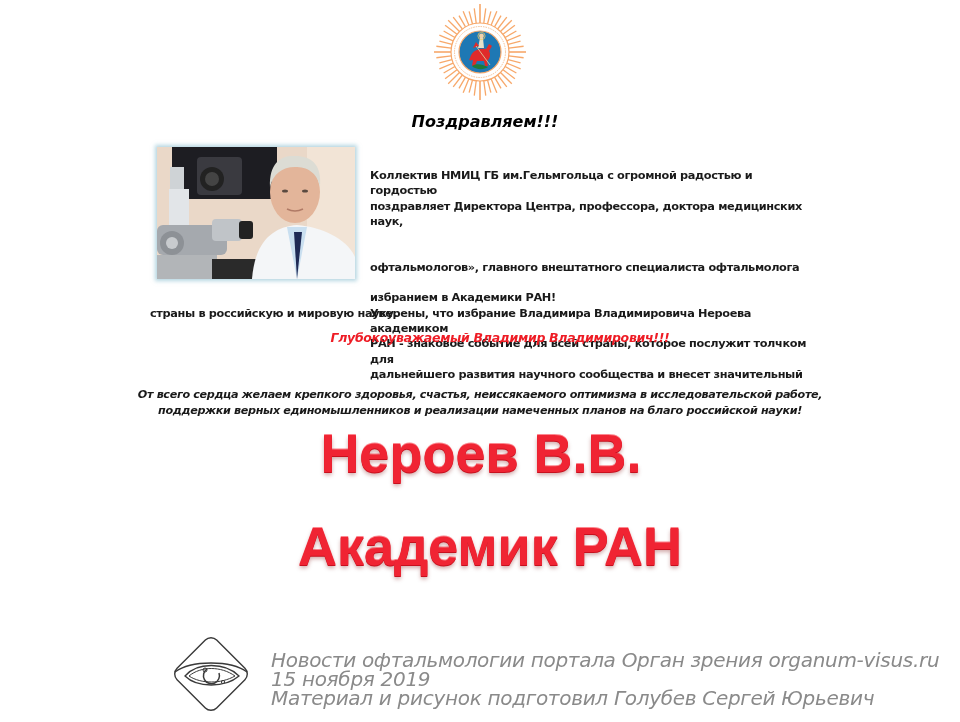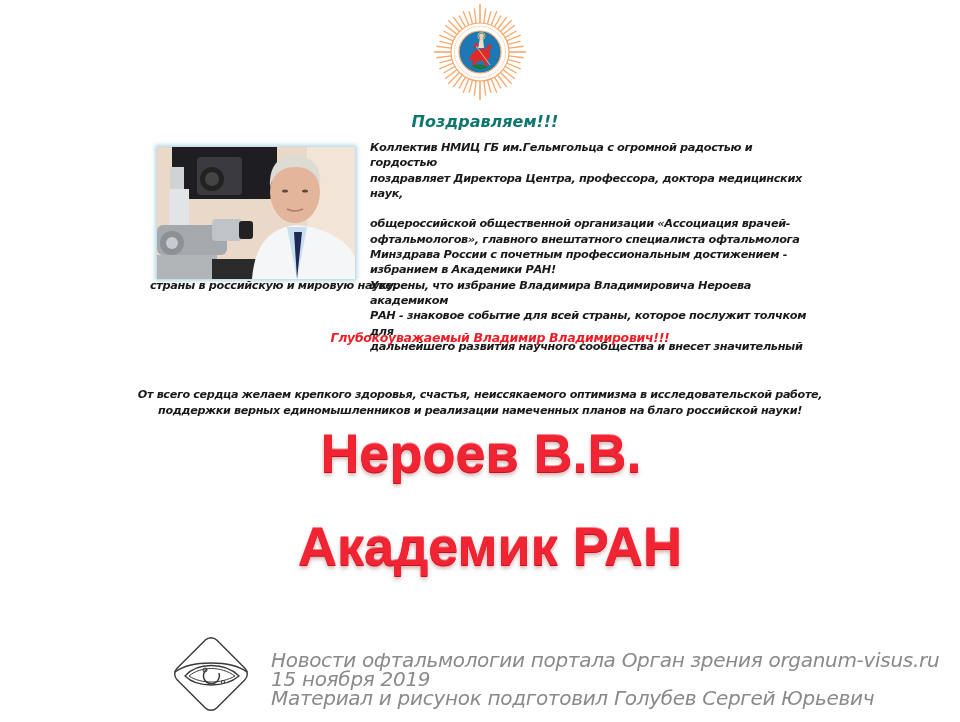--- a/index.html
+++ b/index.html
@@ -20,46 +20,45 @@
       top: 2px;
       width: 94px;
       height: 100px;
     }
     .title-congrats {
       position: absolute;
       left: 0;
       width: 960px;
       top: 112px;
       text-align: center;
-      color: #0f766e;
+      color: #000000;
       font-style: italic;
       font-weight: bold;
       font-size: 16px;
       font-family: "DejaVu Sans", sans-serif;
       padding-left: 10px;
       box-sizing: border-box;
     }
     .photo {
       position: absolute;
       left: 157px;
       top: 147px;
       width: 198px;
       height: 132px;
       box-shadow: 0 0 4px 2px rgba(120,180,200,0.55);
       overflow: hidden;
       background: #e9d9cc;
     }
     .intro {
       position: absolute;
       left: 370px;
-      top: 140px;
+      top: 168px;
       width: 450px;
       font-size: 11.3px;
       line-height: 15.3px;
-      font-style: italic;
       font-weight: bold;
       color: #1a1a1a;
       font-family: "DejaVu Sans", sans-serif;
       letter-spacing: -0.35px;
     }
     .intro p { margin: 0; }
     .intro .tail {
       position: absolute;
       left: -220px;
       top: 138px;
@@ -230,23 +229,23 @@
     <ellipse cx="148" cy="44" rx="3" ry="1.6" fill="#5a4a40"></ellipse>
     <path d="M130,62 Q138,66 146,62" stroke="#b07a66" stroke-width="1.5" fill="none"></path>
   </svg>
 </div>
 
 <div class="intro">
   <p>
     <span>Коллектив НМИЦ ГБ им.Гельмгольца с огромной радостью и гордостью</span><br>
     <span>поздравляет Директора Центра, профессора, доктора медицинских наук,</span><br>
     <br>
-    <span>общероссийской общественной организации «Ассоциация врачей-</span><br>
+    <br>
     <span>офтальмологов», главного внештатного специалиста офтальмолога</span><br>
-    <span>Минздрава России с почетным профессиональным достижением -</span><br>
+    <br>
     <span>избранием в Академики РАН!</span>
   </p>
   <p>
     <span>Уверены, что избрание Владимира Владимировича Нероева академиком</span><br>
     <span>РАН - знаковое событие для всей страны, которое послужит толчком для</span><br>
     <span>дальнейшего развития научного сообщества и внесет значительный</span>
   </p>
   <div class="tail">страны в российскую и мировую науку.</div>
 </div>
 

